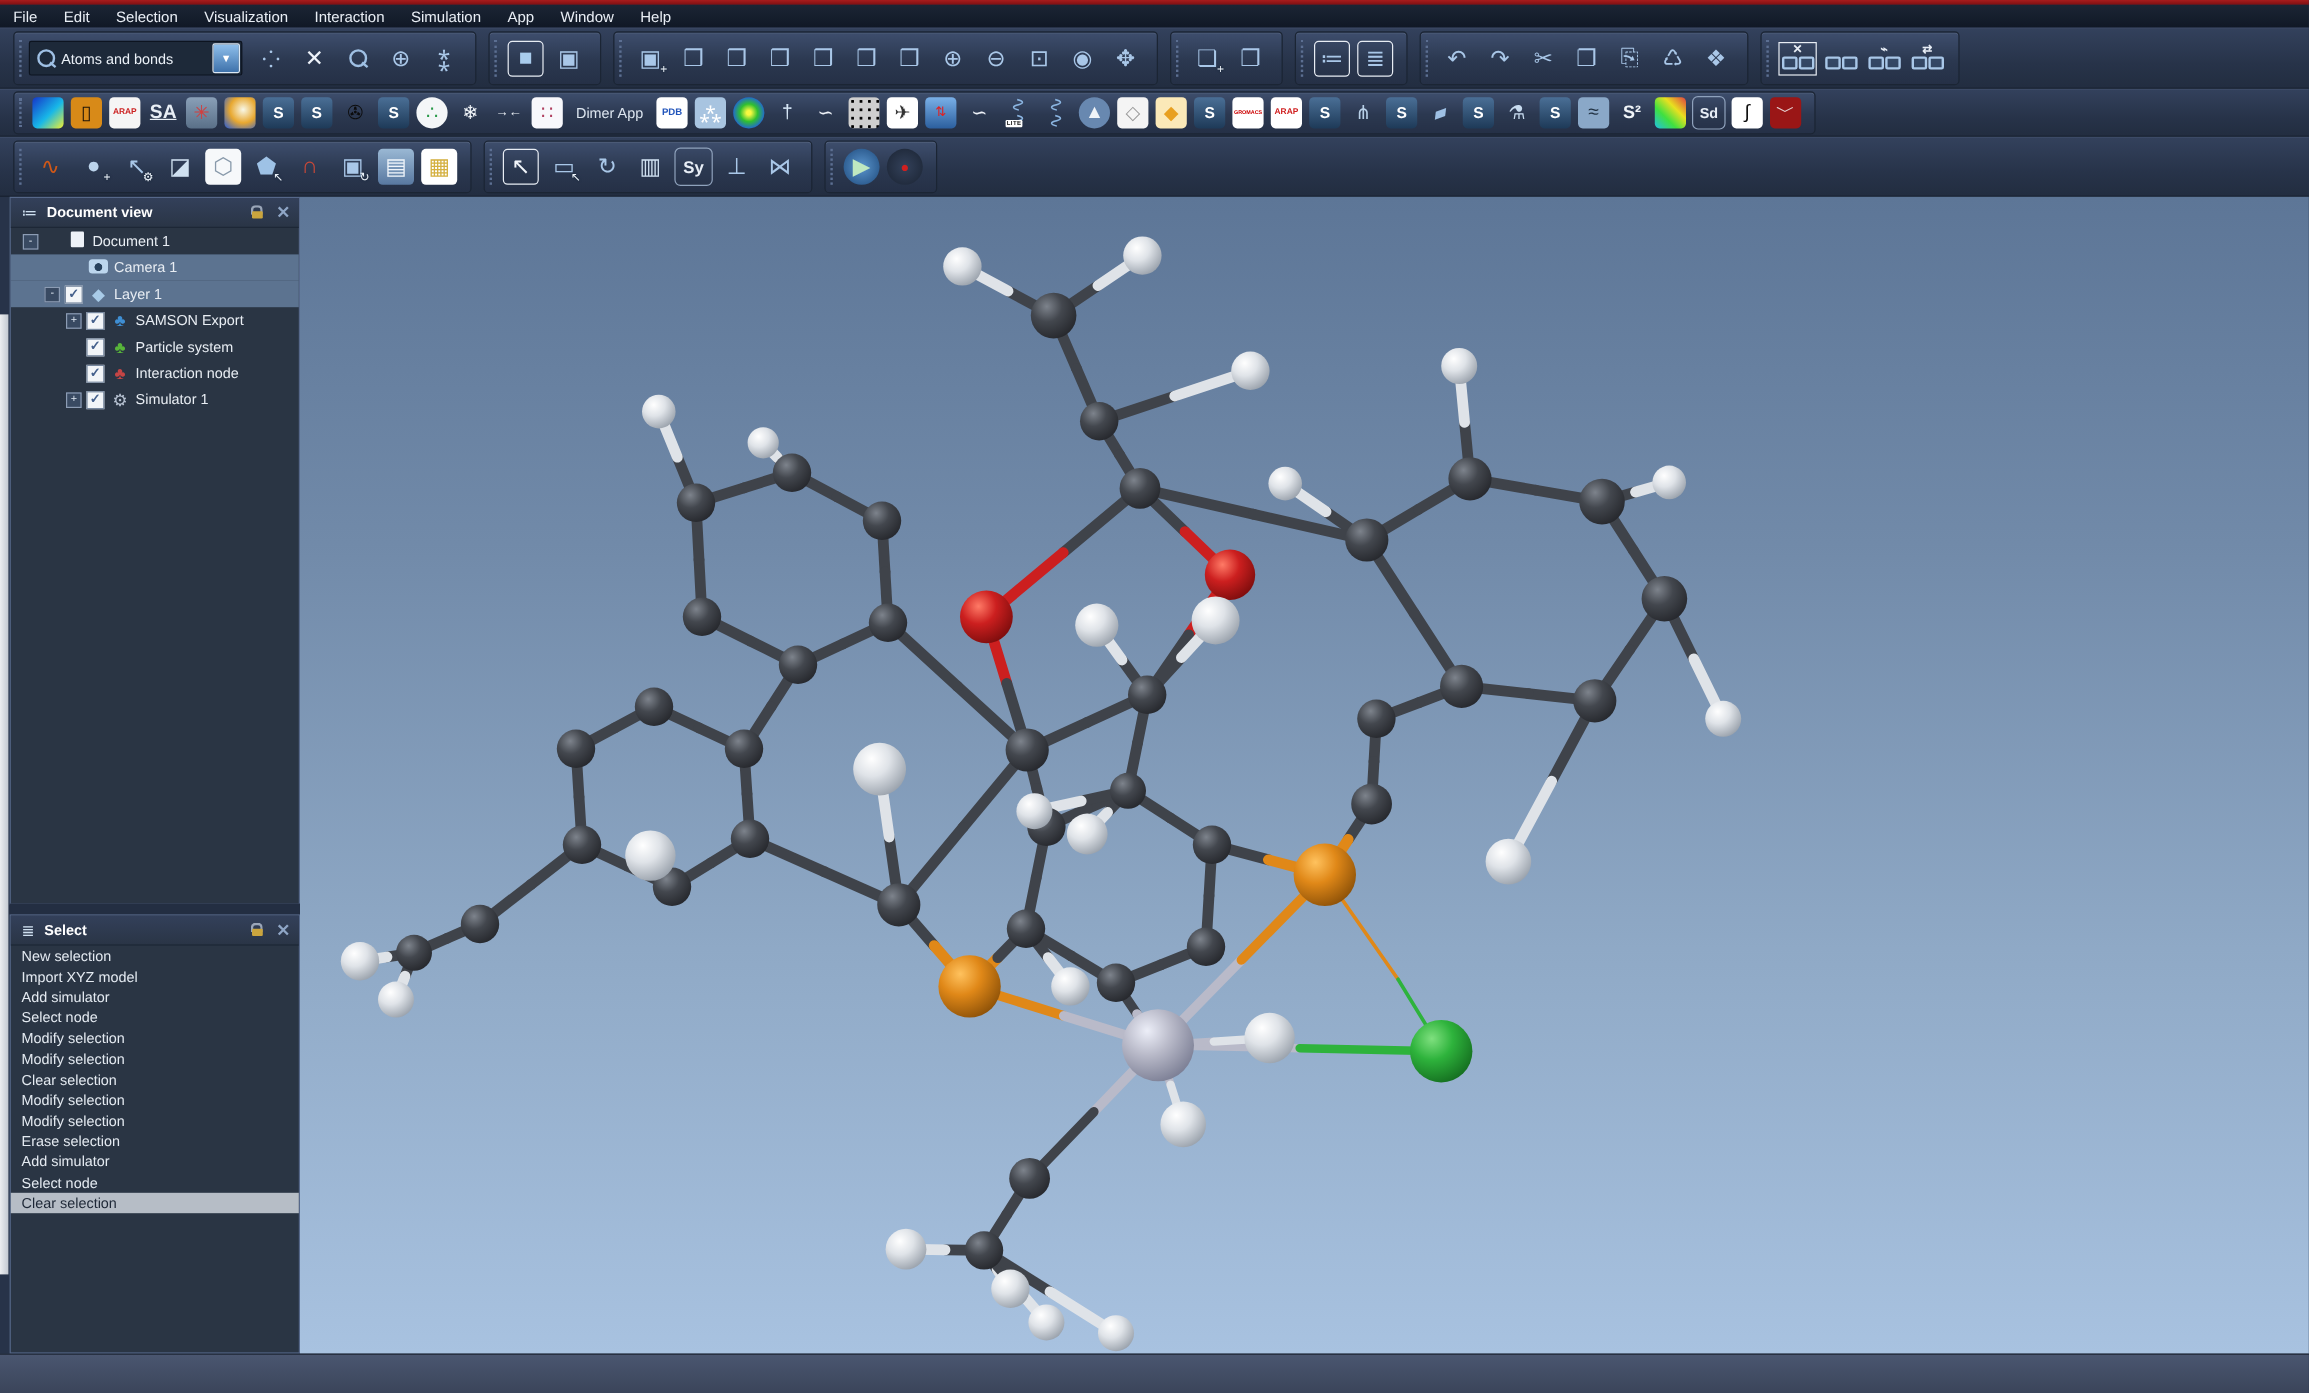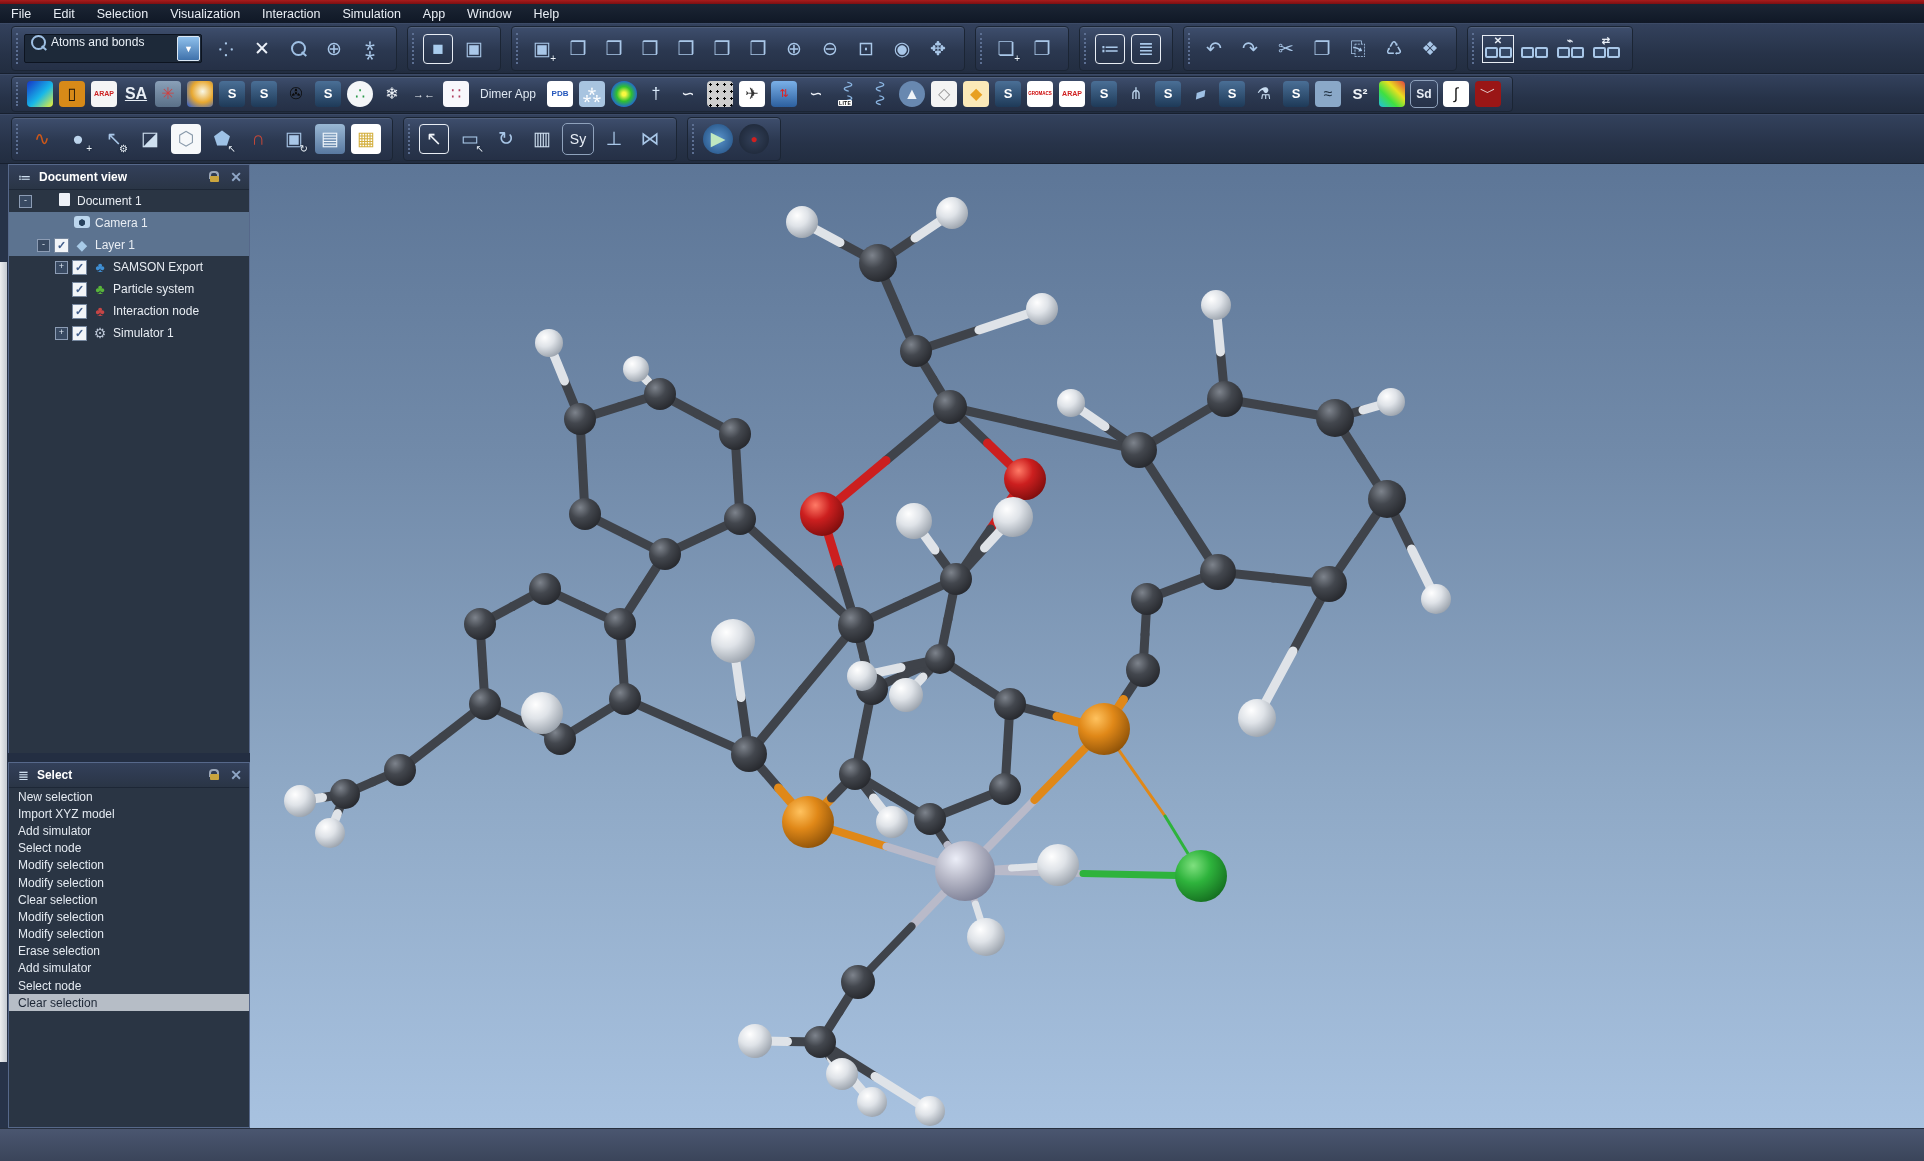--- a/index.html
+++ b/index.html
@@ -23,21 +23,21 @@
     border-left:2px dotted #5c6f92;}
   .ic{width:30px;height:30px;margin:0 3px;display:flex;align-items:center;justify-content:center;
     font-size:19px;color:#a9c7e8;position:relative;border-radius:4px;flex:none;cursor:default;}
   .ic.small{width:26px;height:26px;font-size:16px;}
   .ic.boxed{outline:1px solid #e8edf4;outline-offset:-1px;}
   .ic .ov{position:absolute;right:1px;bottom:0;font-size:10px;color:#eef4fb;text-shadow:0 0 2px #123;}
   .ic .badge{position:absolute;left:3px;bottom:1px;font-size:5px;font-weight:bold;
     background:#fff;color:#111;padding:0 1px;border-radius:1px;letter-spacing:.3px;}
   .tb-text{color:#dde6f0;font-size:12px;margin:0 8px;white-space:nowrap;}
   
-  .combo{display:flex;height:27px;width:176px;background:#1d2939;
+  .combo{display:flex;align-items:center;height:27px;width:176px;background:#1d2939;
     border:1px solid #0d1420;border-radius:2px;margin-right:6px;}
   .combo .mag{margin:0 5px 0 6px;}
   .combo .val{flex:1;color:#eaf0f7;font-size:12px;}
   .combo .btn{width:21px;height:23px;margin:1px;border-radius:2px;
     background:linear-gradient(180deg,#8fc0ec,#3f72ab);border:1px solid #dce8f4;
     color:#fff;font-size:9px;display:flex;align-items:center;justify-content:center;}
   .mag{width:11px;height:11px;border:2px solid #9fc0e4;border-radius:50%;position:relative;flex:none;}
   .mag::after{content:"";position:absolute;width:6px;height:2px;background:#9fc0e4;
     transform:rotate(40deg);left:8px;top:10px;}
   
@@ -412,21 +412,21 @@
         <span style="display: inline-block;">▭</span>
         <span class="ov">↖</span>
       </span>
       <span class="ic">
         <span style="display: inline-block;">↻</span>
       </span>
       <span class="ic" style="color: rgb(207, 224, 240);">
         <span style="display: inline-block;">▥</span>
       </span>
       <span class="ic" style="color: rgb(232, 238, 246); font-size: 14px; outline: rgb(143, 162, 188) solid 1px;">
-        <span style="font-weight: normal; display: inline-block; text-align: center;">Sy</span>
+        <span style="font-weight: bold; display: inline-block; text-align: center;">Sy</span>
       </span>
       <span class="ic">
         <span style="display: inline-block;">⊥</span>
       </span>
       <span class="ic">
         <span style="display: inline-block;">⋈</span>
       </span>
     </div>
     <div class="grp">
       <span class="ic" style="background: radial-gradient(circle, rgb(90, 148, 204), rgb(30, 74, 124)); color: rgb(191, 232, 192); border-radius: 50%;">

